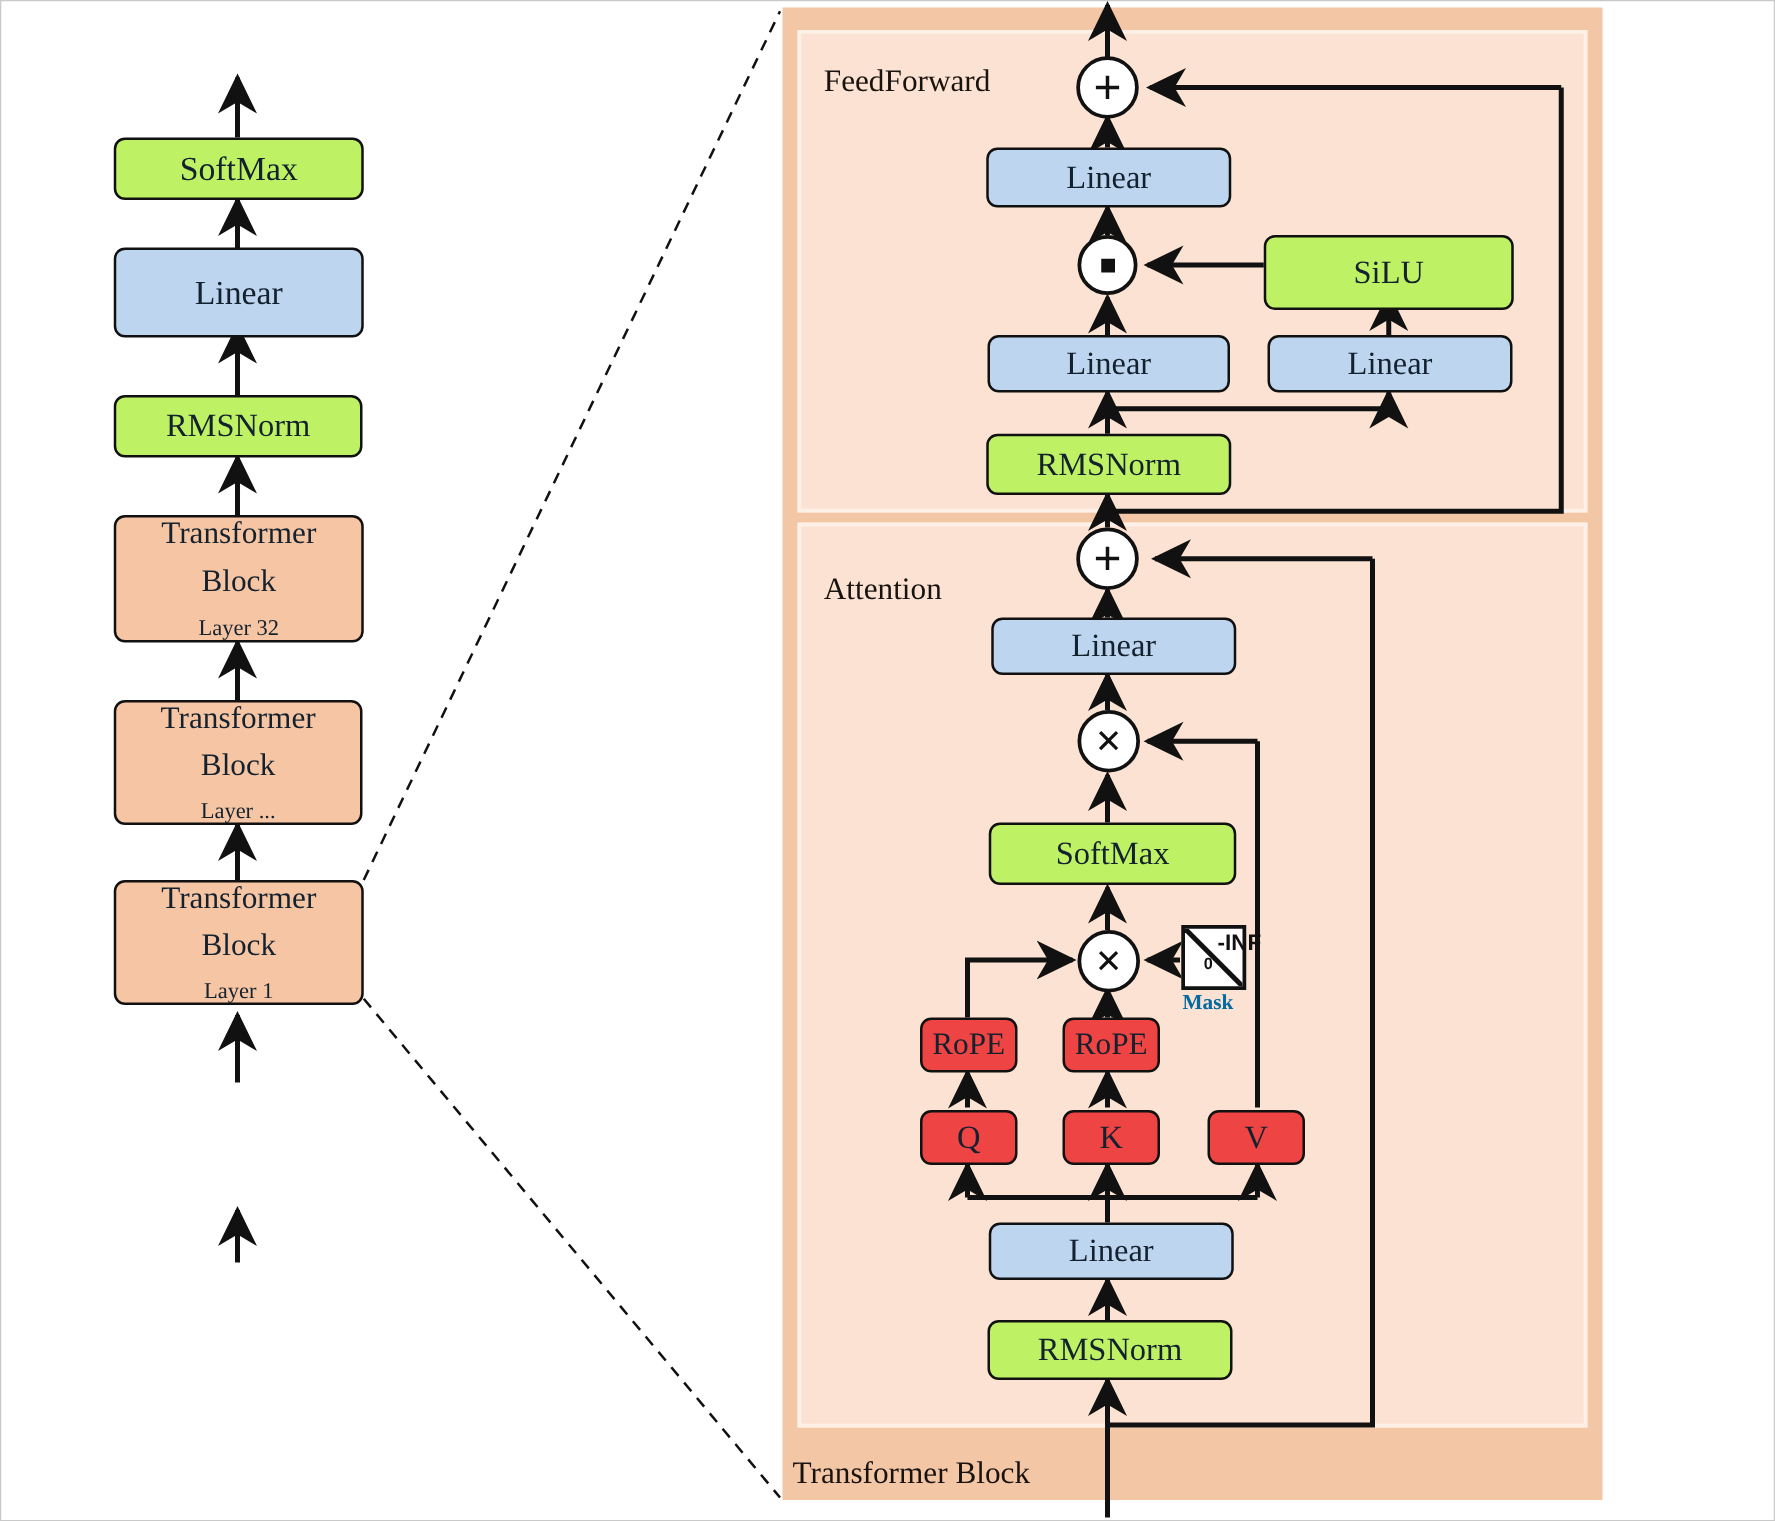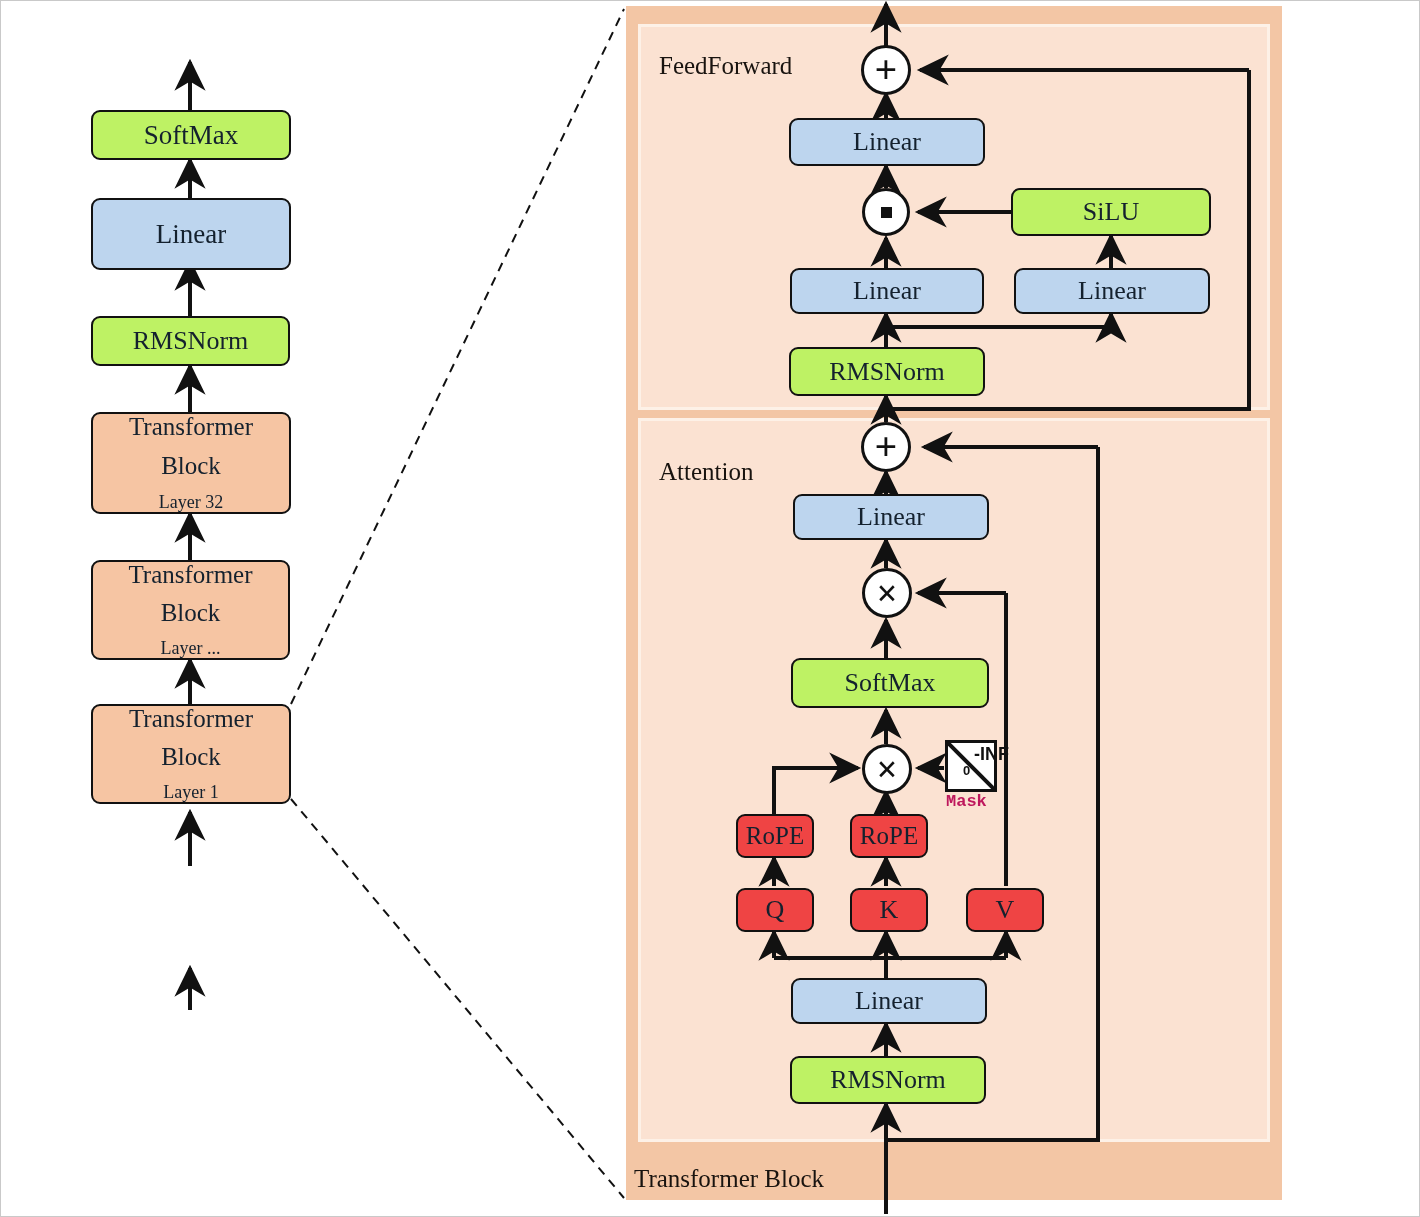--- a/index.html
+++ b/index.html
@@ -25,22 +25,22 @@
   
   .panel{position:absolute;box-sizing:border-box;}
   .outerpanel{background:#f3c6a5;}
   .innerpanel{background:#fbe2d2;border:3px solid #fdf1e7;}
 
   .plabel{position:absolute;font-size:25px;color:#18130f;white-space:nowrap;}
 
   
   .maskbox{position:absolute;box-sizing:border-box;border:3px solid #111;
            background:#fff;}
-  .maskcap{position:absolute;font-size:17px;font-weight:bold;color:#be185d;
-           font-family:Liberation Mono, monospace;white-space:nowrap;}
+  .maskcap{position:absolute;font-size:17px;font-weight:bold;color:#0369a1;
+           font-family:Liberation Serif, serif;white-space:nowrap;}
   .masknum{position:absolute;font-family:"Liberation Sans",sans-serif;
            font-weight:bold;color:#111;}
 
   
   .opc{position:absolute;border:3px solid #111;border-radius:50%;
        background:#fff;box-sizing:border-box;}
   .dotc{position:absolute;background:#111;}
   .frame{position:absolute;box-sizing:border-box;border:1px solid #c9c9c9;}
 </style>
 </head>
@@ -192,21 +192,21 @@
               display:flex;align-items:center;justify-content:center;
               font-size:40px;font-weight:700;color:#111;line-height:1;">+</div>
 
   <div class="node blue t26" style="left:789px;top:118px;width:196px;height:48px;">
     <span>Linear</span>
   </div>
 
   <div class="opc" style="left:862px;top:188px;width:48px;height:48px;"></div>
   <div class="dotc" style="left:881px;top:207px;width:11px;height:11px;"></div>
 
-  <div class="node green t26" style="left:1011px;top:188px;width:200px;height:48px;">
+  <div class="node green t26" style="left:1011px;top:188px;width:200px;height:60px;">
     <span>SiLU</span>
   </div>
 
   <div class="node blue t26" style="left:790px;top:268px;width:194px;height:46px;">
     <span>Linear</span>
   </div>
 
   <div class="node blue t26" style="left:1014px;top:268px;width:196px;height:46px;">
     <span>Linear</span>
   </div>

